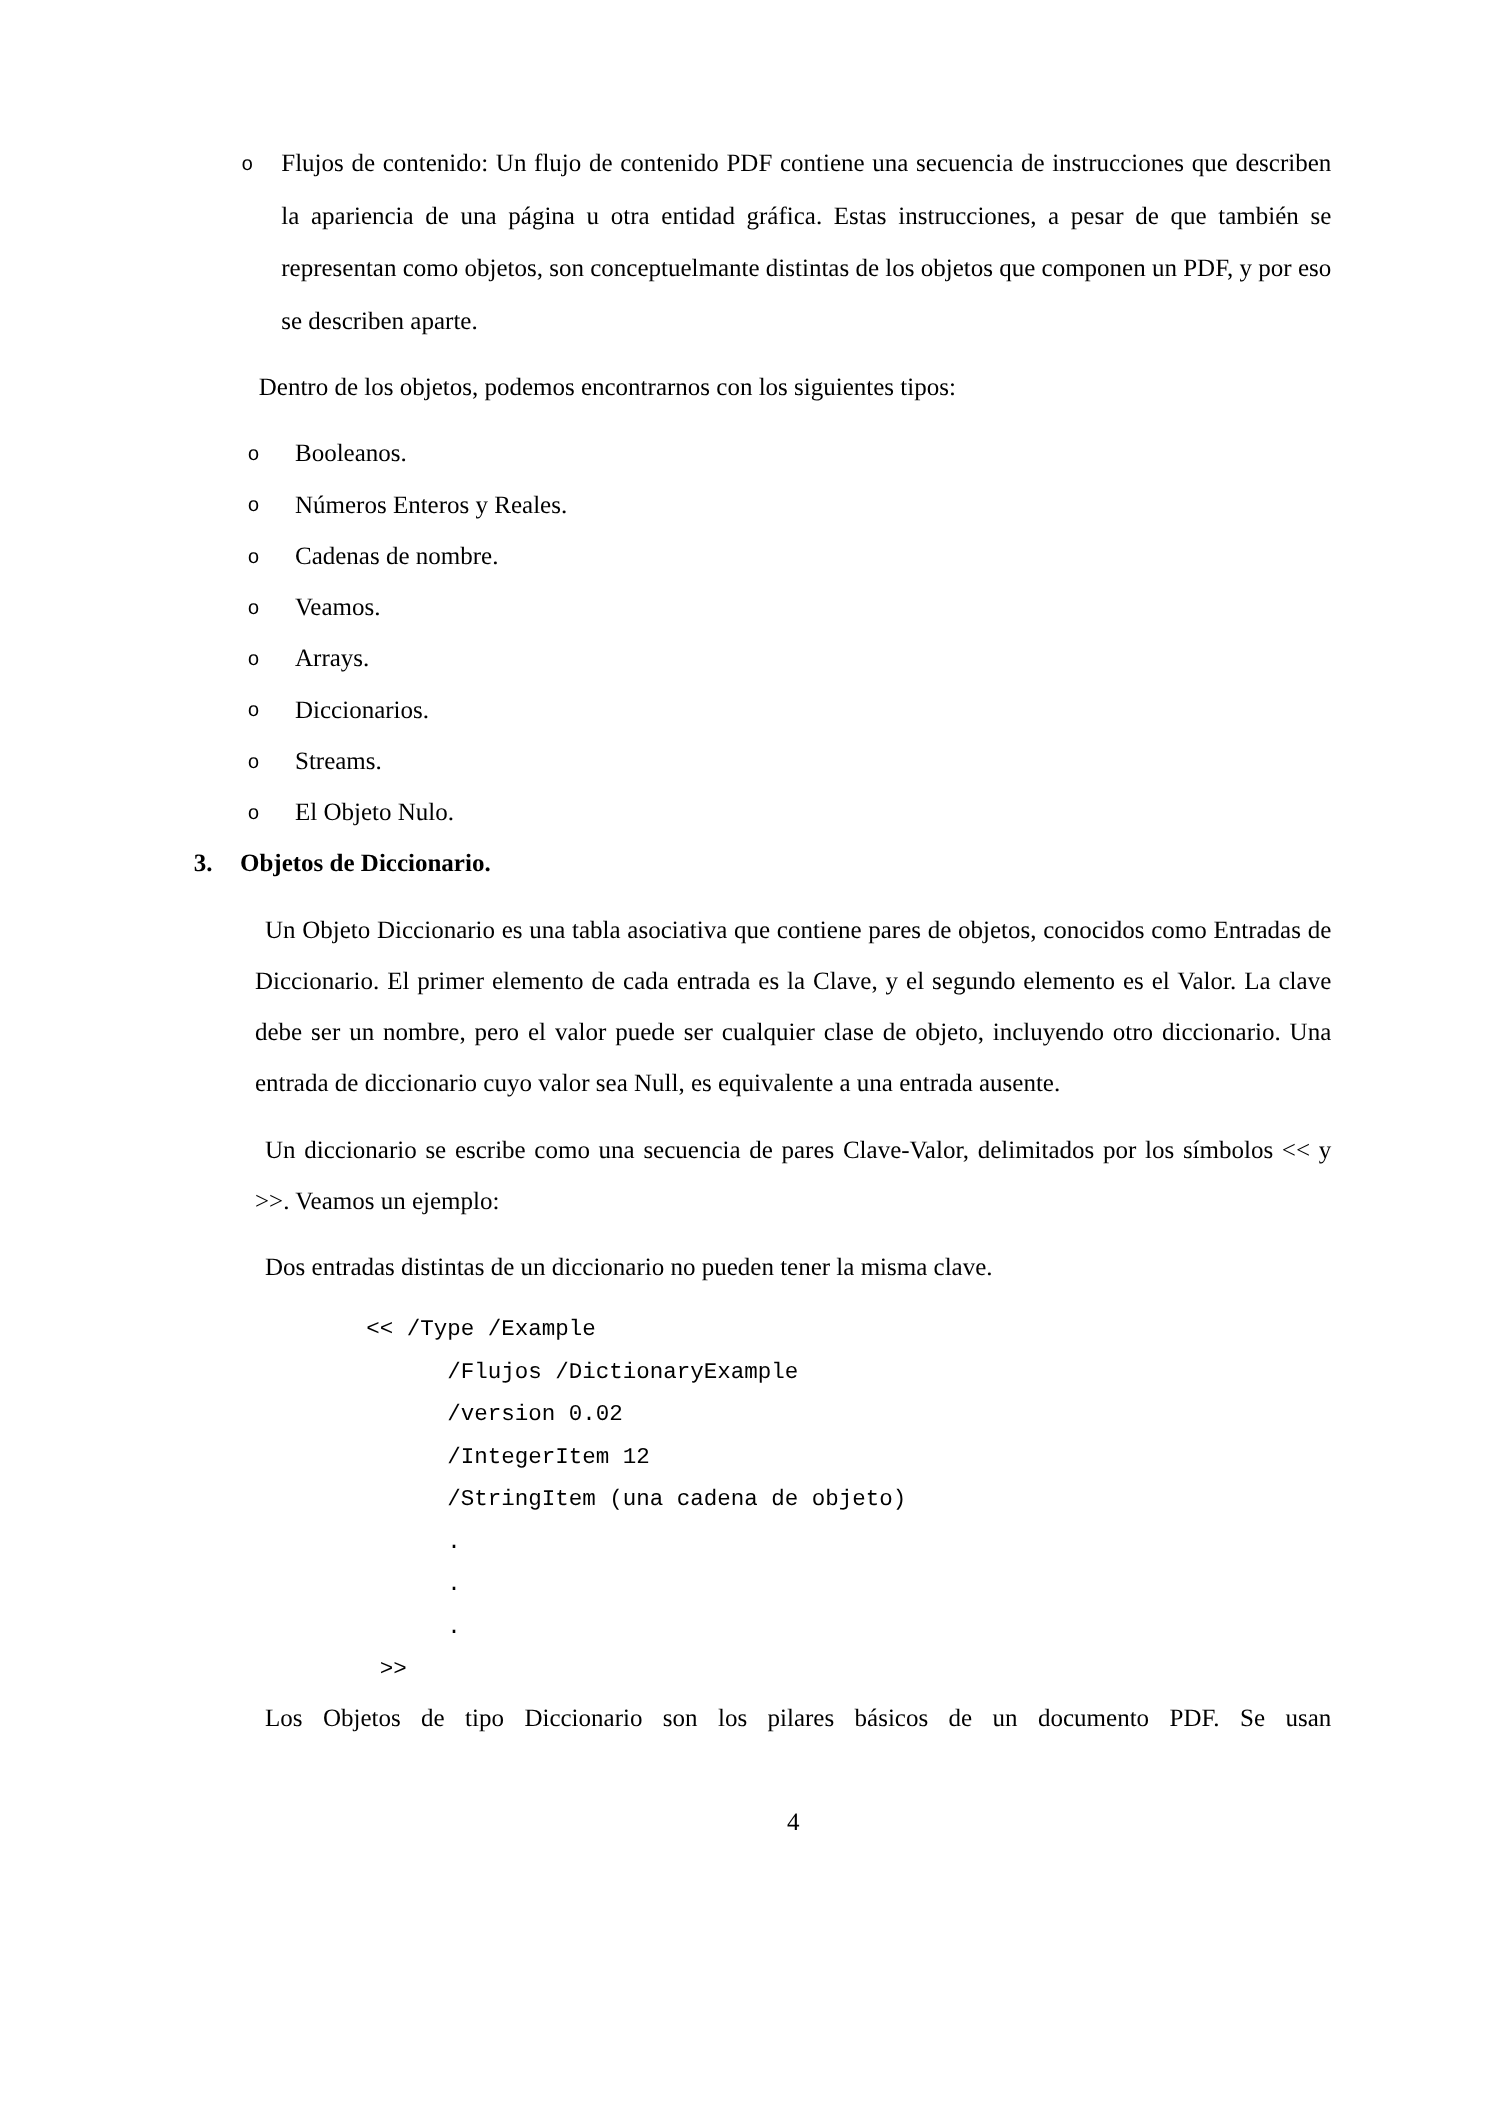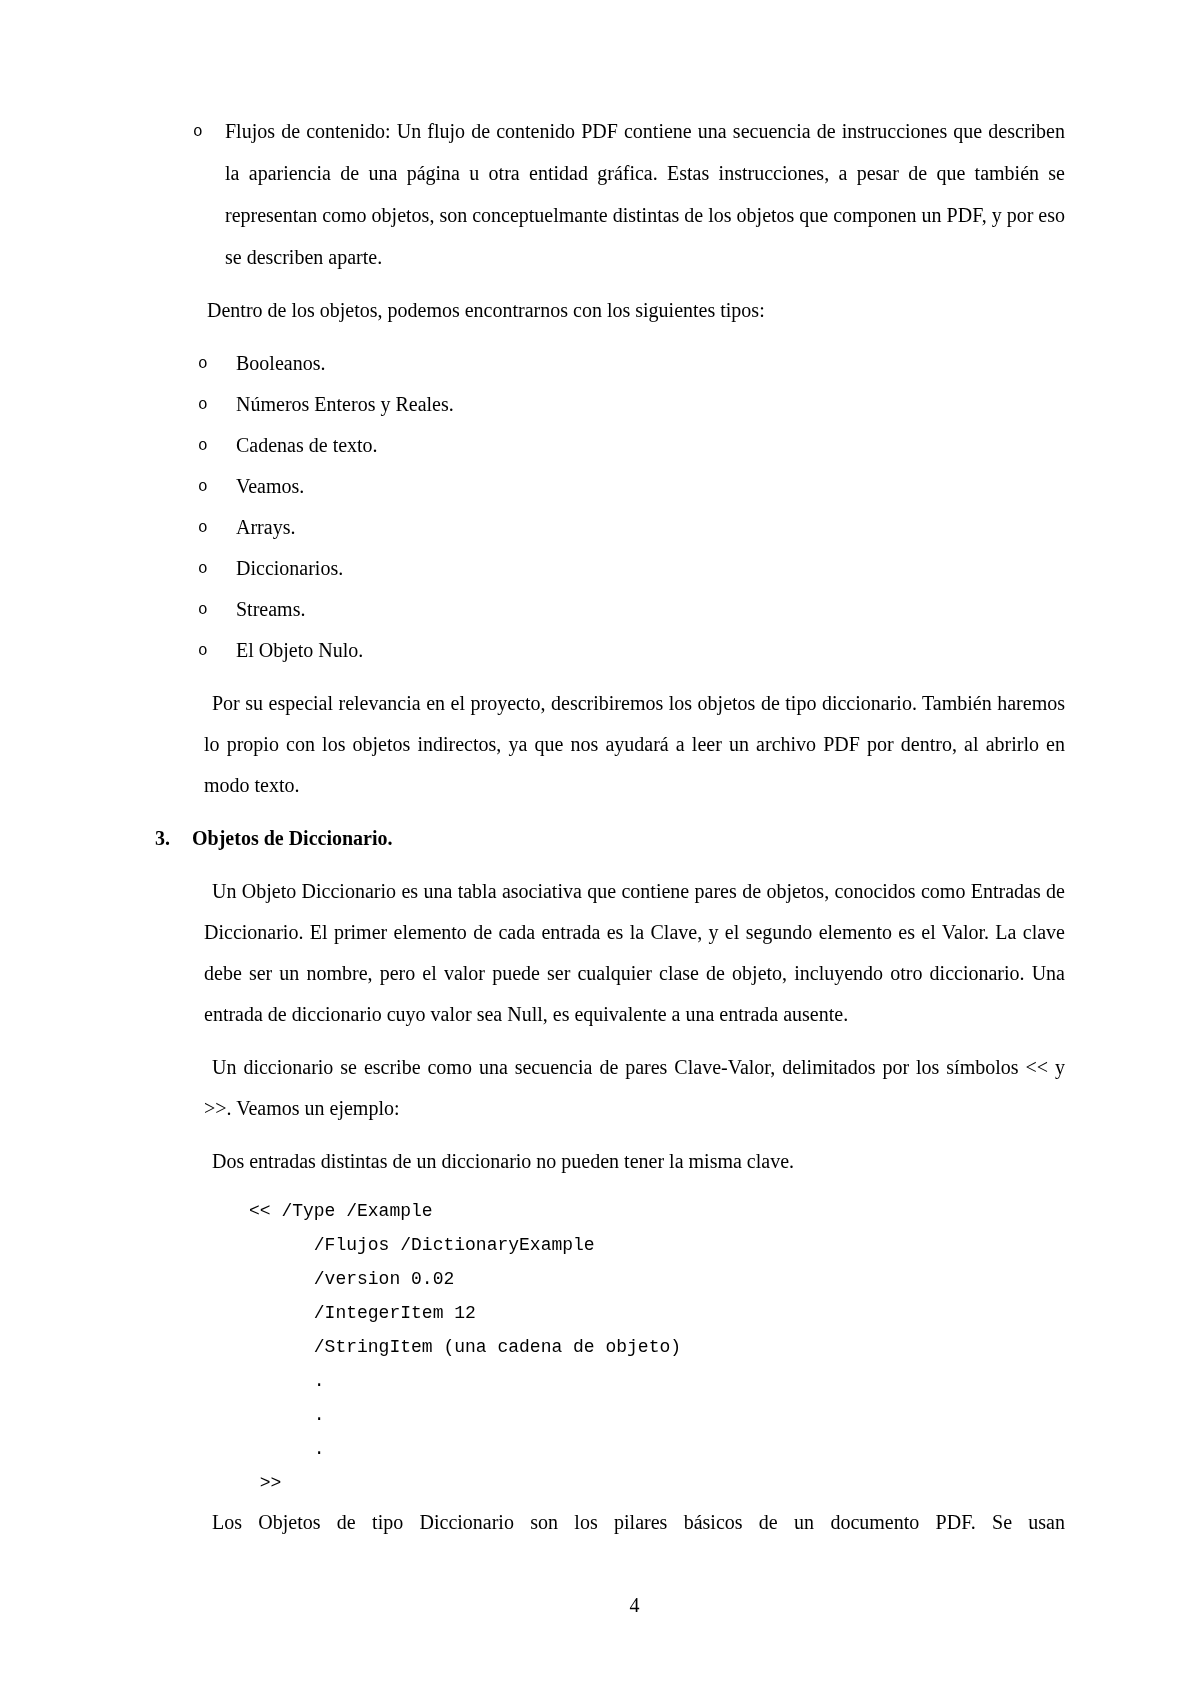--- a/index.html
+++ b/index.html
@@ -72,21 +72,21 @@
     text-align: left;
   }
   .heading .h-num {
     position: absolute;
     left: -37px;
     top: 0;
   }
 
   
   .code-block {
-    margin-left: 57px;
+    margin-left: 101px;
     margin-top: 6px;
     font-family: "Liberation Mono", "DejaVu Sans Mono", monospace;
     font-size: 18px;
     line-height: 34px;
     text-align: left;
   }
   .code-line { white-space: pre; }
 
   .force-justify {
     text-align-last: justify;
@@ -116,21 +116,21 @@
       <div class="tipo-item">
         <span class="marker">o</span>
         <span>Booleanos.</span>
       </div>
       <div class="tipo-item">
         <span class="marker">o</span>
         <span>Números Enteros y Reales.</span>
       </div>
       <div class="tipo-item">
         <span class="marker">o</span>
-        <span>Cadenas de texto.</span>
+        <span>Cadenas de nombre.</span>
       </div>
       <div class="tipo-item">
         <span class="marker">o</span>
         <span>Veamos.</span>
       </div>
       <div class="tipo-item">
         <span class="marker">o</span>
         <span>Arrays.</span>
       </div>
       <div class="tipo-item">
@@ -140,21 +140,20 @@
       <div class="tipo-item">
         <span class="marker">o</span>
         <span>Streams.</span>
       </div>
       <div class="tipo-item">
         <span class="marker">o</span>
         <span>El Objeto Nulo.</span>
       </div>
     </div>
 
-    <p class="indent-para">Por su especial relevancia en el proyecto, describiremos los objetos de tipo diccionario. También haremos lo propio con los objetos indirectos, ya que nos ayudará a leer un archivo PDF por dentro, al abrirlo en modo texto.</p>
 
     <div class="heading">
       <span class="h-num">3.</span>
       <span>Objetos de Diccionario.</span>
     </div>
 
     <p class="indent-para">Un Objeto Diccionario es una tabla asociativa que contiene pares de objetos, conocidos como Entradas de Diccionario. El primer elemento de cada entrada es la Clave, y el segundo elemento es el Valor. La clave debe ser un nombre, pero el valor puede ser cualquier clase de objeto, incluyendo otro diccionario. Una entrada de diccionario cuyo valor sea Null, es equivalente a una entrada ausente.</p>
 
     <p class="indent-para">Un diccionario se escribe como una secuencia de pares Clave-Valor, delimitados por los símbolos &lt;&lt; y &gt;&gt;. Veamos un ejemplo:</p>
 

